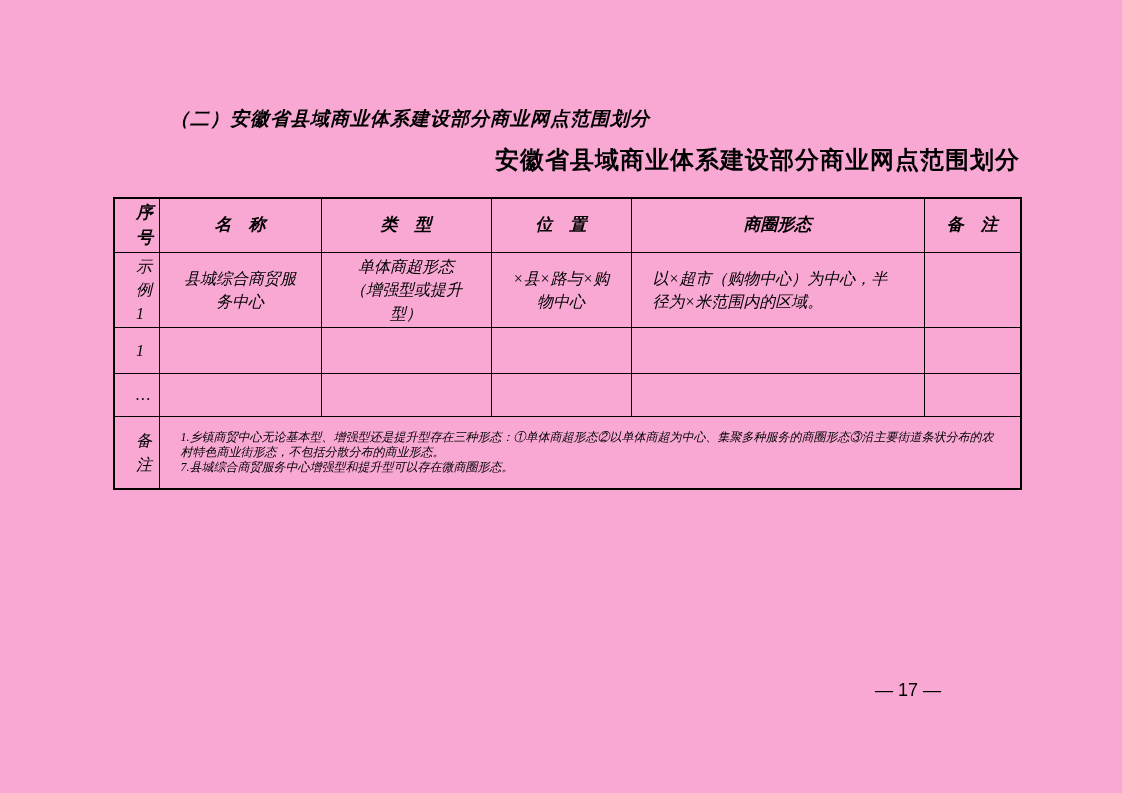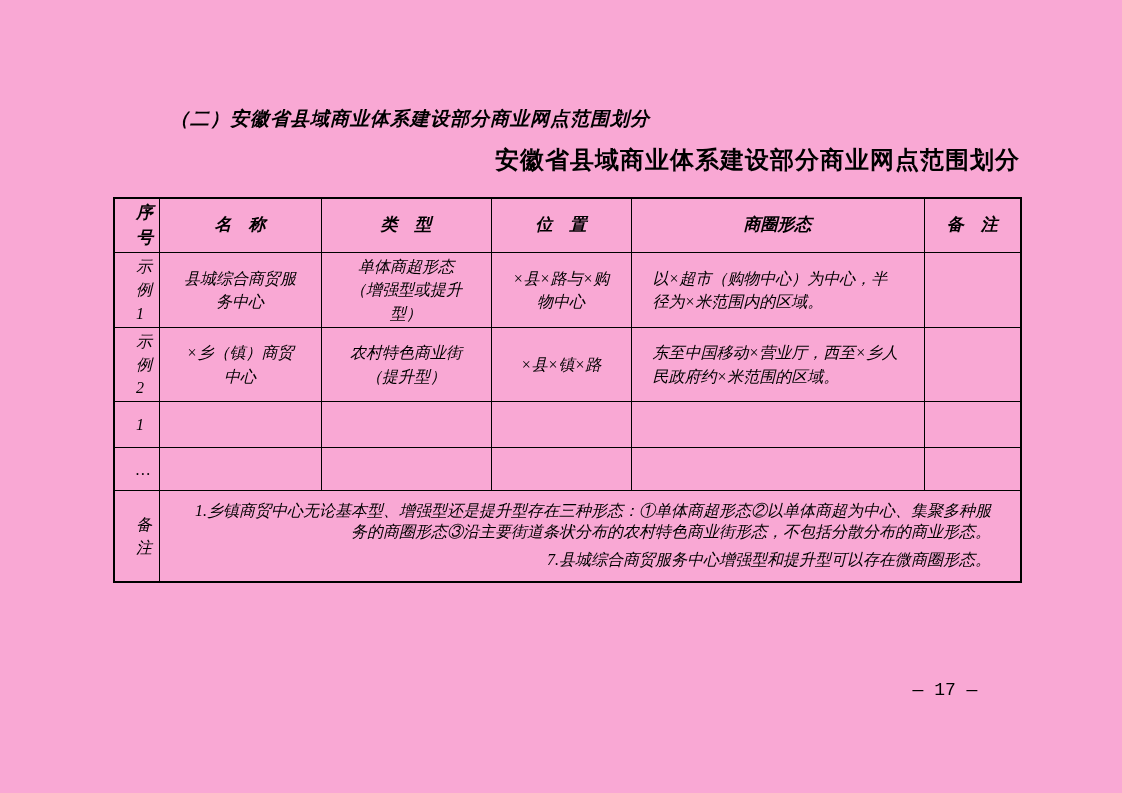--- a/index.html
+++ b/index.html
@@ -64,32 +64,32 @@
   .multiline   { white-space: pre-line; }
   tr.row-ex1 td { height: 61px; }
   tr.row-ex2 td { height: 58px; }
   tr.row-ex3 td { height: 54px; }
   tr.row-ex4 td { height: 54px; }
   tr.row-num td { height: 46px; }
   tr.row-dots td { height: 43px; }
   tr.row-notes td { height: 73px; }
   .notes-cell { padding: 3px 6px; }
   .notes-cell p {
-    margin: 8px;
-    font-size: 16px;
+    margin: 0;
+    font-size: 12px;
     line-height: 1.28;
-    text-align: right;
+    text-align: left;
   }
   .page-number {
     position: absolute;
     left: 875px; top: 680px;
     width: 140px;
-    text-align: center;
+    text-align: left;
     font-size: 18px;
-    font-family: Liberation Mono, monospace;
+    font-family: Liberation Sans, sans-serif;
   }
 </style>
 </head>
 <body>
 
 <div class="page">
 
   <div class="section-heading">（二）安徽省县域商业体系建设部分商业网点范围划分</div>
 
   <div class="table-title">安徽省县域商业体系建设部分商业网点范围划分</div>
@@ -116,29 +116,20 @@
     <tbody>
       <tr class="row-ex1">
         <td class="cell-center">示例1</td>
         <td class="cell-center">县城综合商贸服务中心</td>
         <td class="cell-center multiline">单体商超形态
 （增强型或提升型）</td>
         <td class="cell-center">×县×路与×购物中心</td>
         <td class="cell-left">以×超市（购物中心）为中心，半径为×米范围内的区域。</td>
         <td class="cell-center"></td>
       </tr>
-      <tr class="row-ex2">
-        <td class="cell-center">示例2</td>
-        <td class="cell-center">×乡（镇）商贸中心</td>
-        <td class="cell-center multiline">农村特色商业街
-（提升型）</td>
-        <td class="cell-center">×县×镇×路</td>
-        <td class="cell-left">东至中国移动×营业厅，西至×乡人民政府约×米范围的区域。</td>
-        <td class="cell-center"></td>
-      </tr>
       <tr class="row-num">
         <td class="cell-center">1</td>
         <td class="cell-center"></td>
         <td class="cell-center"></td>
         <td class="cell-center"></td>
         <td class="cell-left"></td>
         <td class="cell-center"></td>
       </tr>
       <tr class="row-dots">
         <td class="cell-center">…</td>

